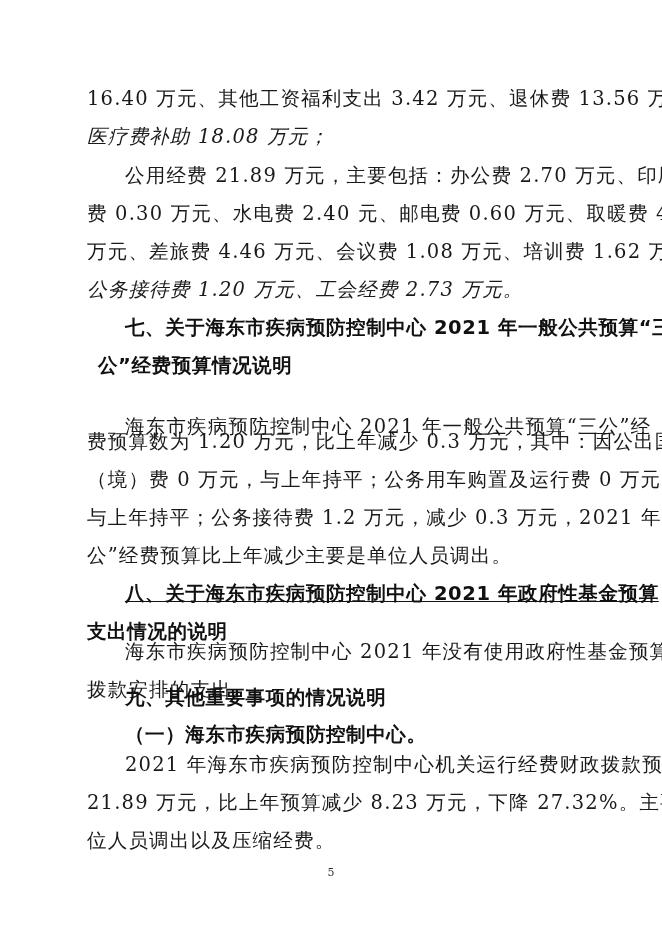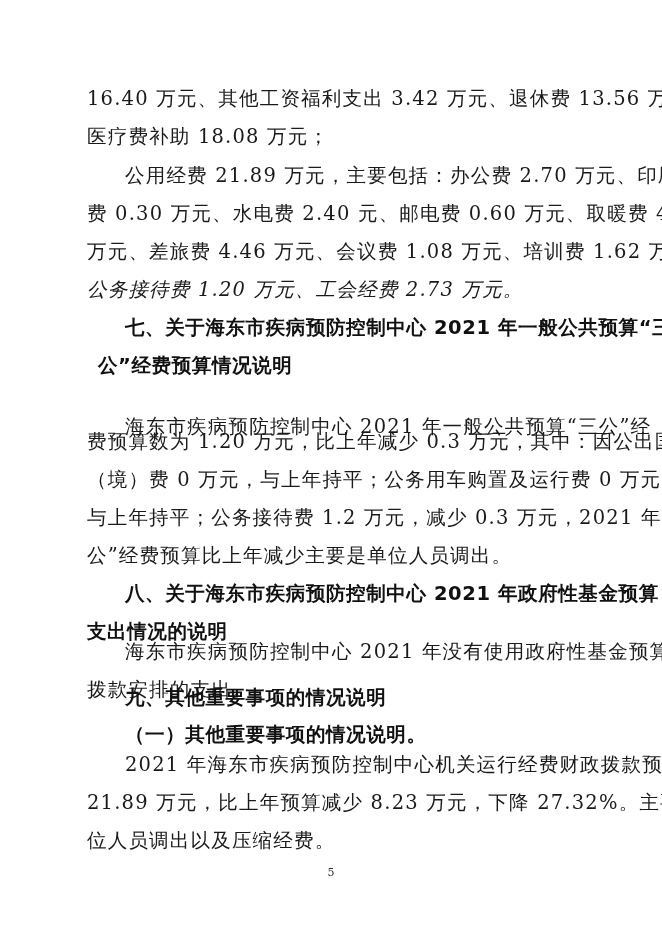--- a/index.html
+++ b/index.html
@@ -49,44 +49,44 @@
       font-family: "DejaVu Serif", "Liberation Serif", serif;
       color: #333;
     }
   </style>
 </head>
 <body>
 
 <div class="page">
 
   <div class="line" style="top: 86px;">16.40 万元、其他工资福利支出 3.42 万元、退休费 13.56 万元、</div>
-  <div class="line nojustify" style="top: 124px;">医疗费补助 18.08 万元；</div>
+  <div class="line nojustify" style="top: 124px; font-style: italic;">医疗费补助 18.08 万元；</div>
 
   <div class="line indent" style="top: 163px;">公用经费 21.89 万元，主要包括：办公费 2.70 万元、印刷</div>
   <div class="line" style="top: 201px;">费 0.30 万元、水电费 2.40 元、邮电费 0.60 万元、取暖费 4.80</div>
   <div class="line" style="top: 239px;">万元、差旅费 4.46 万元、会议费 1.08 万元、培训费 1.62 万元、</div>
   <div class="line nojustify" style="top: 277px; font-style: italic;">公务接待费 1.20 万元、工会经费 2.73 万元。</div>
 
   <div class="line indent heading" style="top: 315px;">七、关于海东市疾病预防控制中心 2021 年一般公共预算“三</div>
   <div class="line heading nojustify" style="top: 353px; margin-left: 11px;">公”经费预算情况说明</div>
 
   <div class="line indent" style="top: 414px;">海东市疾病预防控制中心 2021 年一般公共预算“三公”经</div>
   <div class="line" style="top: 429px;">费预算数为 1.20 万元，比上年减少 0.3 万元，其中：因公出国</div>
   <div class="line" style="top: 467px;">（境）费 0 万元，与上年持平；公务用车购置及运行费 0 万元，</div>
   <div class="line" style="top: 505px;">与上年持平；公务接待费 1.2 万元，减少 0.3 万元，2021 年“三</div>
   <div class="line nojustify" style="top: 543px;">公”经费预算比上年减少主要是单位人员调出。</div>
 
-  <div class="line indent heading" style="top: 581px;">八、关于海东市疾病预防控制中心 2021 年政府性基金预算</div>
+  <div class="line indent heading" style="top: 581px; text-decoration: underline;">八、关于海东市疾病预防控制中心 2021 年政府性基金预算</div>
   <div class="line heading nojustify" style="top: 619px;">支出情况的说明</div>
 
   <div class="line indent" style="top: 639px;">海东市疾病预防控制中心 2021 年没有使用政府性基金预算</div>
   <div class="line nojustify" style="top: 677px;">拨款安排的支出。</div>
 
   <div class="line indent heading nojustify" style="top: 685px;">九、其他重要事项的情况说明</div>
 
-  <div class="line indent heading nojustify" style="top: 722px;">（一）其他重要事项的情况说明。</div>
+  <div class="line indent heading nojustify" style="top: 722px;">（一）海东市疾病预防控制中心。</div>
 
   <div class="line indent" style="top: 752px;">2021 年海东市疾病预防控制中心机关运行经费财政拨款预算</div>
   <div class="line" style="top: 790px;">21.89 万元，比上年预算减少 8.23 万元，下降 27.32%。主要是单</div>
   <div class="line nojustify" style="top: 828px;">位人员调出以及压缩经费。</div>
 
   <div class="page-number">5</div>
 </div>
 
 </body></html>

